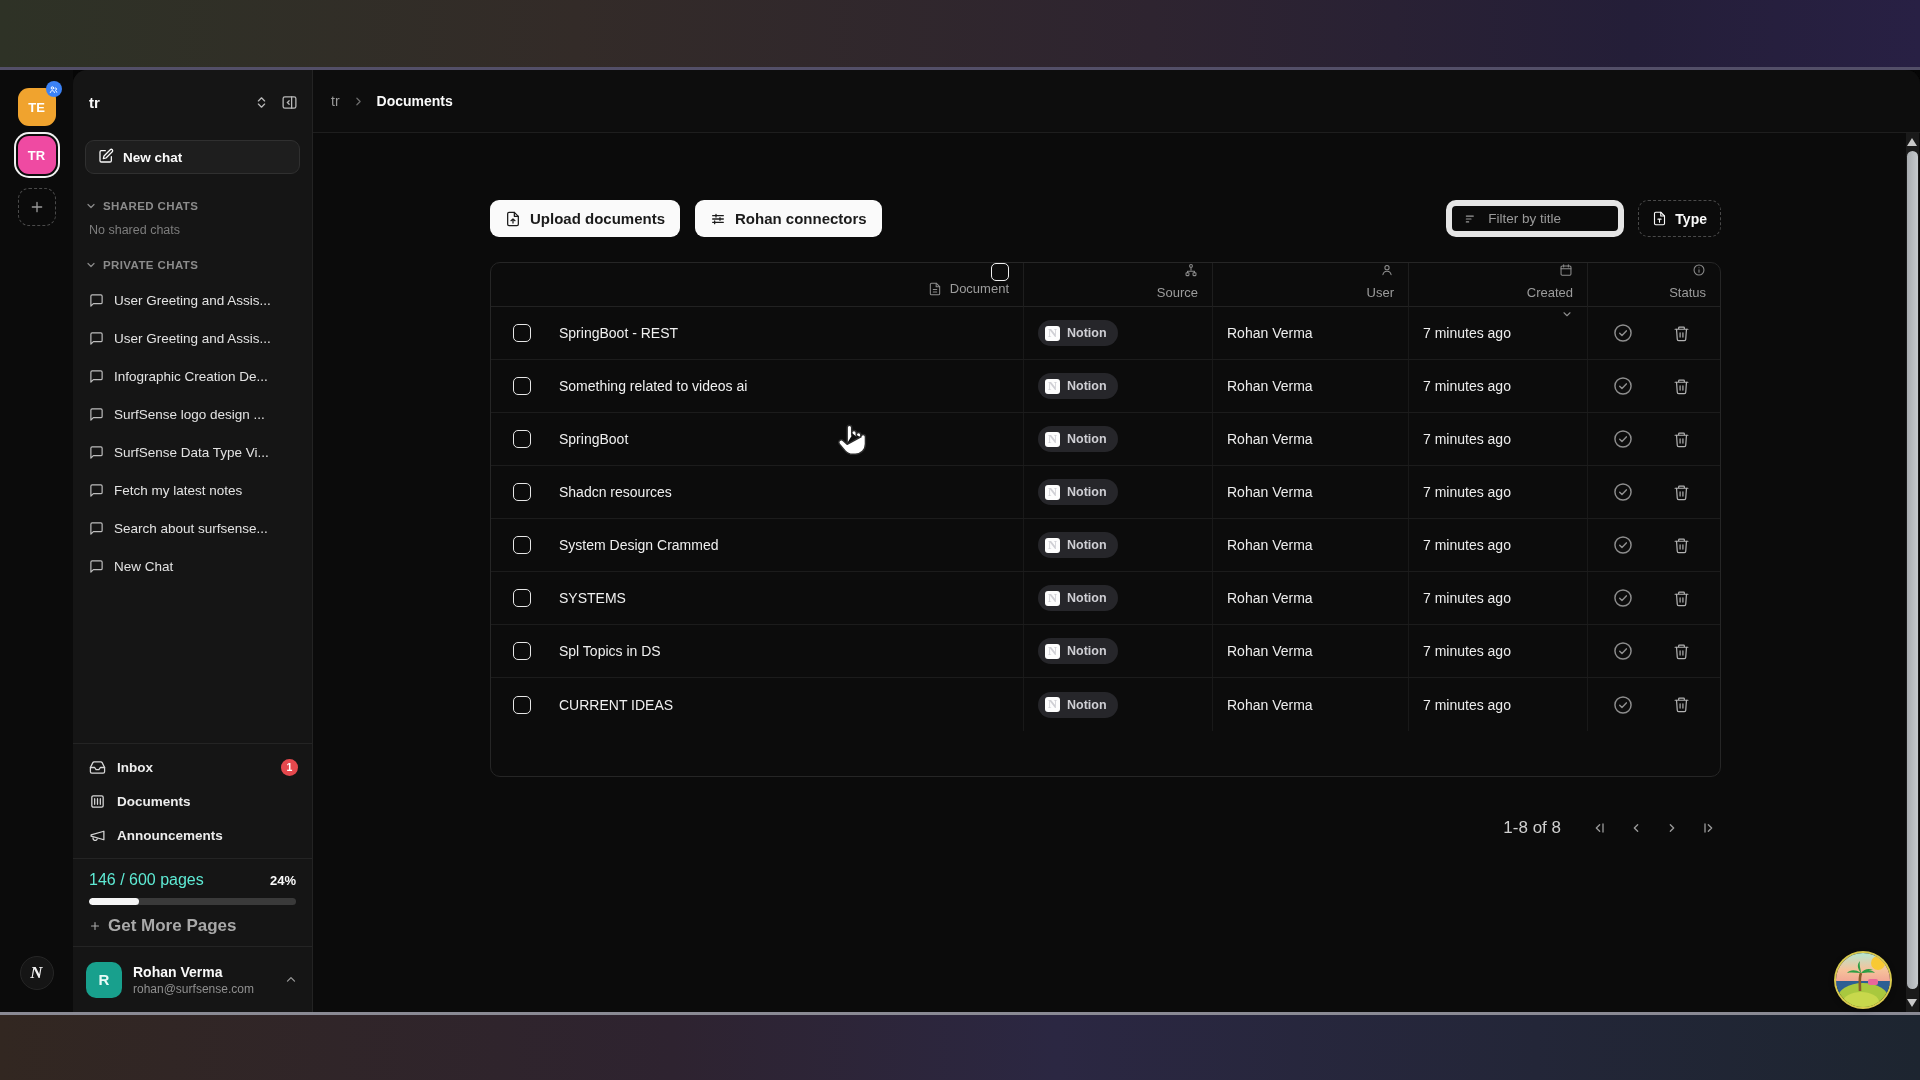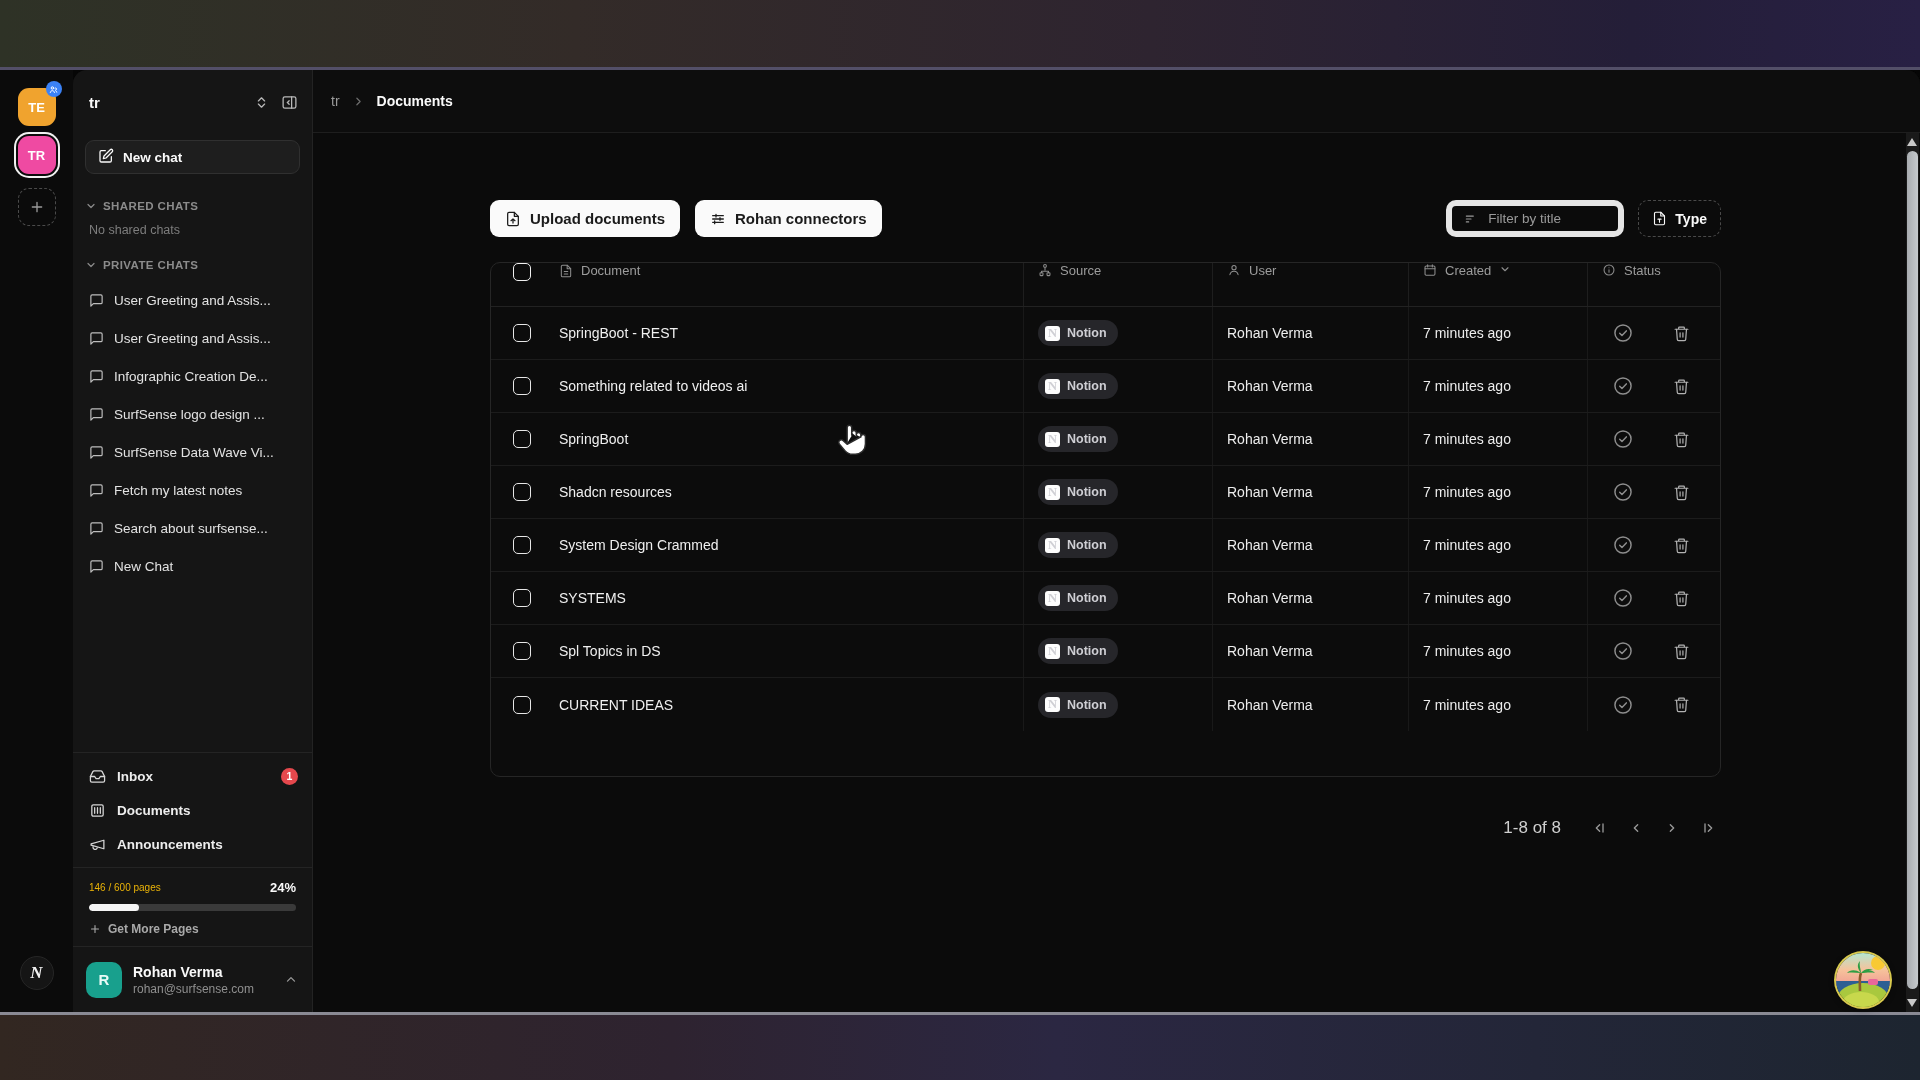--- a/index.html
+++ b/index.html
@@ -52,25 +52,25 @@
   .sidebar-bottom { margin-top:auto; }
   .sb-divider { border-top:1px solid #242424; }
   .sb-nav { padding:6px 0; }
   .sb-nav-item { height:34px; display:flex; align-items:center; gap:11px; padding:0 14px 0 16px; color:#ededed;
     font-size:13.5px; font-weight:bold; cursor:pointer; }
   .sb-nav-item .nicon { color:#d6d6d6; display:flex; }
   .sb-badge { margin-left:auto; min-width:17px; height:17px; border-radius:9px; background:#e5484d; color:#fff;
     font-size:10.5px; font-weight:bold; display:flex; align-items:center; justify-content:center; padding:0 5px; }
   .usage { padding:12px 16px 10px; }
   .usage-row { display:flex; align-items:center; justify-content:space-between; }
-  .usage-pages { color:#eab308; font-size:10px; }
+  .usage-pages { color:#5eead4; font-size:16px; }
   .usage-pct { color:#fafafa; font-size:13px; font-weight:bold; }
   .usage-track { margin-top:9px; height:7px; border-radius:4px; background:#3a3a3a; overflow:hidden; }
   .usage-fill { height:100%; background:#f5f5f5; border-radius:4px; }
-  .usage-cta { margin-top:11px; display:flex; align-items:center; gap:7px; color:#a9a9a9; font-size:12px; font-weight:bold; cursor:pointer; }
+  .usage-cta { margin-top:11px; display:flex; align-items:center; gap:7px; color:#a9a9a9; font-size:17px; font-weight:bold; cursor:pointer; }
   .user-card { border-top:1px solid #242424; height:66px; display:flex; align-items:center; gap:11px; padding:0 14px 0 13px; cursor:pointer; }
   .user-avatar { width:36px; height:36px; border-radius:10px; background:#18a08d; color:#eafaf6; font-size:15px; font-weight:bold;
     display:flex; align-items:center; justify-content:center; }
   .user-meta { flex:1; min-width:0; }
   .user-name { color:#fafafa; font-size:14px; font-weight:bold; }
   .user-email { color:#8f8f8f; font-size:12px; margin-top:2px; }
   .user-card .uicon { color:#9a9a9a; display:flex; }
 
   
   .main { flex:1; position:relative; background:#0b0b0b; }
@@ -91,21 +91,21 @@
     font-family:"Liberation Sans", sans-serif; }
   .filter-box input::placeholder { color:#9a9a9a; }
   .filter-box .ficon { color:#9a9a9a; display:flex; }
   .btn-type { height:37px; border:1.4px dashed #4a4a4a; background:transparent; border-radius:10px; padding:0 13px;
     display:flex; align-items:center; gap:8px; color:#fafafa; font-size:14px; font-weight:bold; cursor:pointer; }
 
   
   .table { margin-top:25px; border:1px solid #262626; border-radius:10px; overflow:hidden; background:#0c0c0c; }
   .tr { display:grid; grid-template-columns:533px 189px 196px 179px 132px; }
   .thead { height:44px; border-bottom:1px solid #222; }
-  .th { display:flex; align-items:flex-start; gap:8px; color:#9c9c9c; font-size:13px; padding:0 14px; border-right:1px solid #1e1e1e; }
+  .th { display:flex; align-items:flex-end; gap:8px; color:#9c9c9c; font-size:13px; padding:0 14px; border-right:1px solid #1e1e1e;flex-direction:column; }
   .th:last-child { border-right:none; }
   .th .hic { display:flex; color:#8d8d8d; }
   .row { height:53px; border-bottom:1px solid #1c1c1c; }
   .row:last-child { border-bottom:none; }
   .td { display:flex; align-items:center; border-right:1px solid #191919; padding:0 14px; }
   .td:last-child { border-right:none; }
   .td-doc { gap:0; padding-left:22px; }
   .checkbox { width:18px; height:18px; border:1.6px solid #e6e6e6; border-radius:5px; background:transparent; flex:0 0 auto; cursor:pointer; }
   .thead .checkbox { border-color:#f0f0f0; }
   .doc-title { margin-left:28px; color:#f0f0f0; font-size:14px; }
@@ -251,21 +251,21 @@
               </span>
               <span>SurfSense logo design ...</span>
             </div>
 
             <div class="chat-item">
               <span class="cicon">
                 <svg width="15" height="15" viewBox="0 0 24 24" fill="none" stroke="currentColor" stroke-width="1.9" stroke-linejoin="round">
                   <path d="M21 15a2 2 0 0 1-2 2H7l-4 4V5a2 2 0 0 1 2-2h14a2 2 0 0 1 2 2z"></path>
                 </svg>
               </span>
-              <span>SurfSense Data Wave Vi...</span>
+              <span>SurfSense Data Type Vi...</span>
             </div>
 
             <div class="chat-item">
               <span class="cicon">
                 <svg width="15" height="15" viewBox="0 0 24 24" fill="none" stroke="currentColor" stroke-width="1.9" stroke-linejoin="round">
                   <path d="M21 15a2 2 0 0 1-2 2H7l-4 4V5a2 2 0 0 1 2-2h14a2 2 0 0 1 2 2z"></path>
                 </svg>
               </span>
               <span>Fetch my latest notes</span>
             </div>

